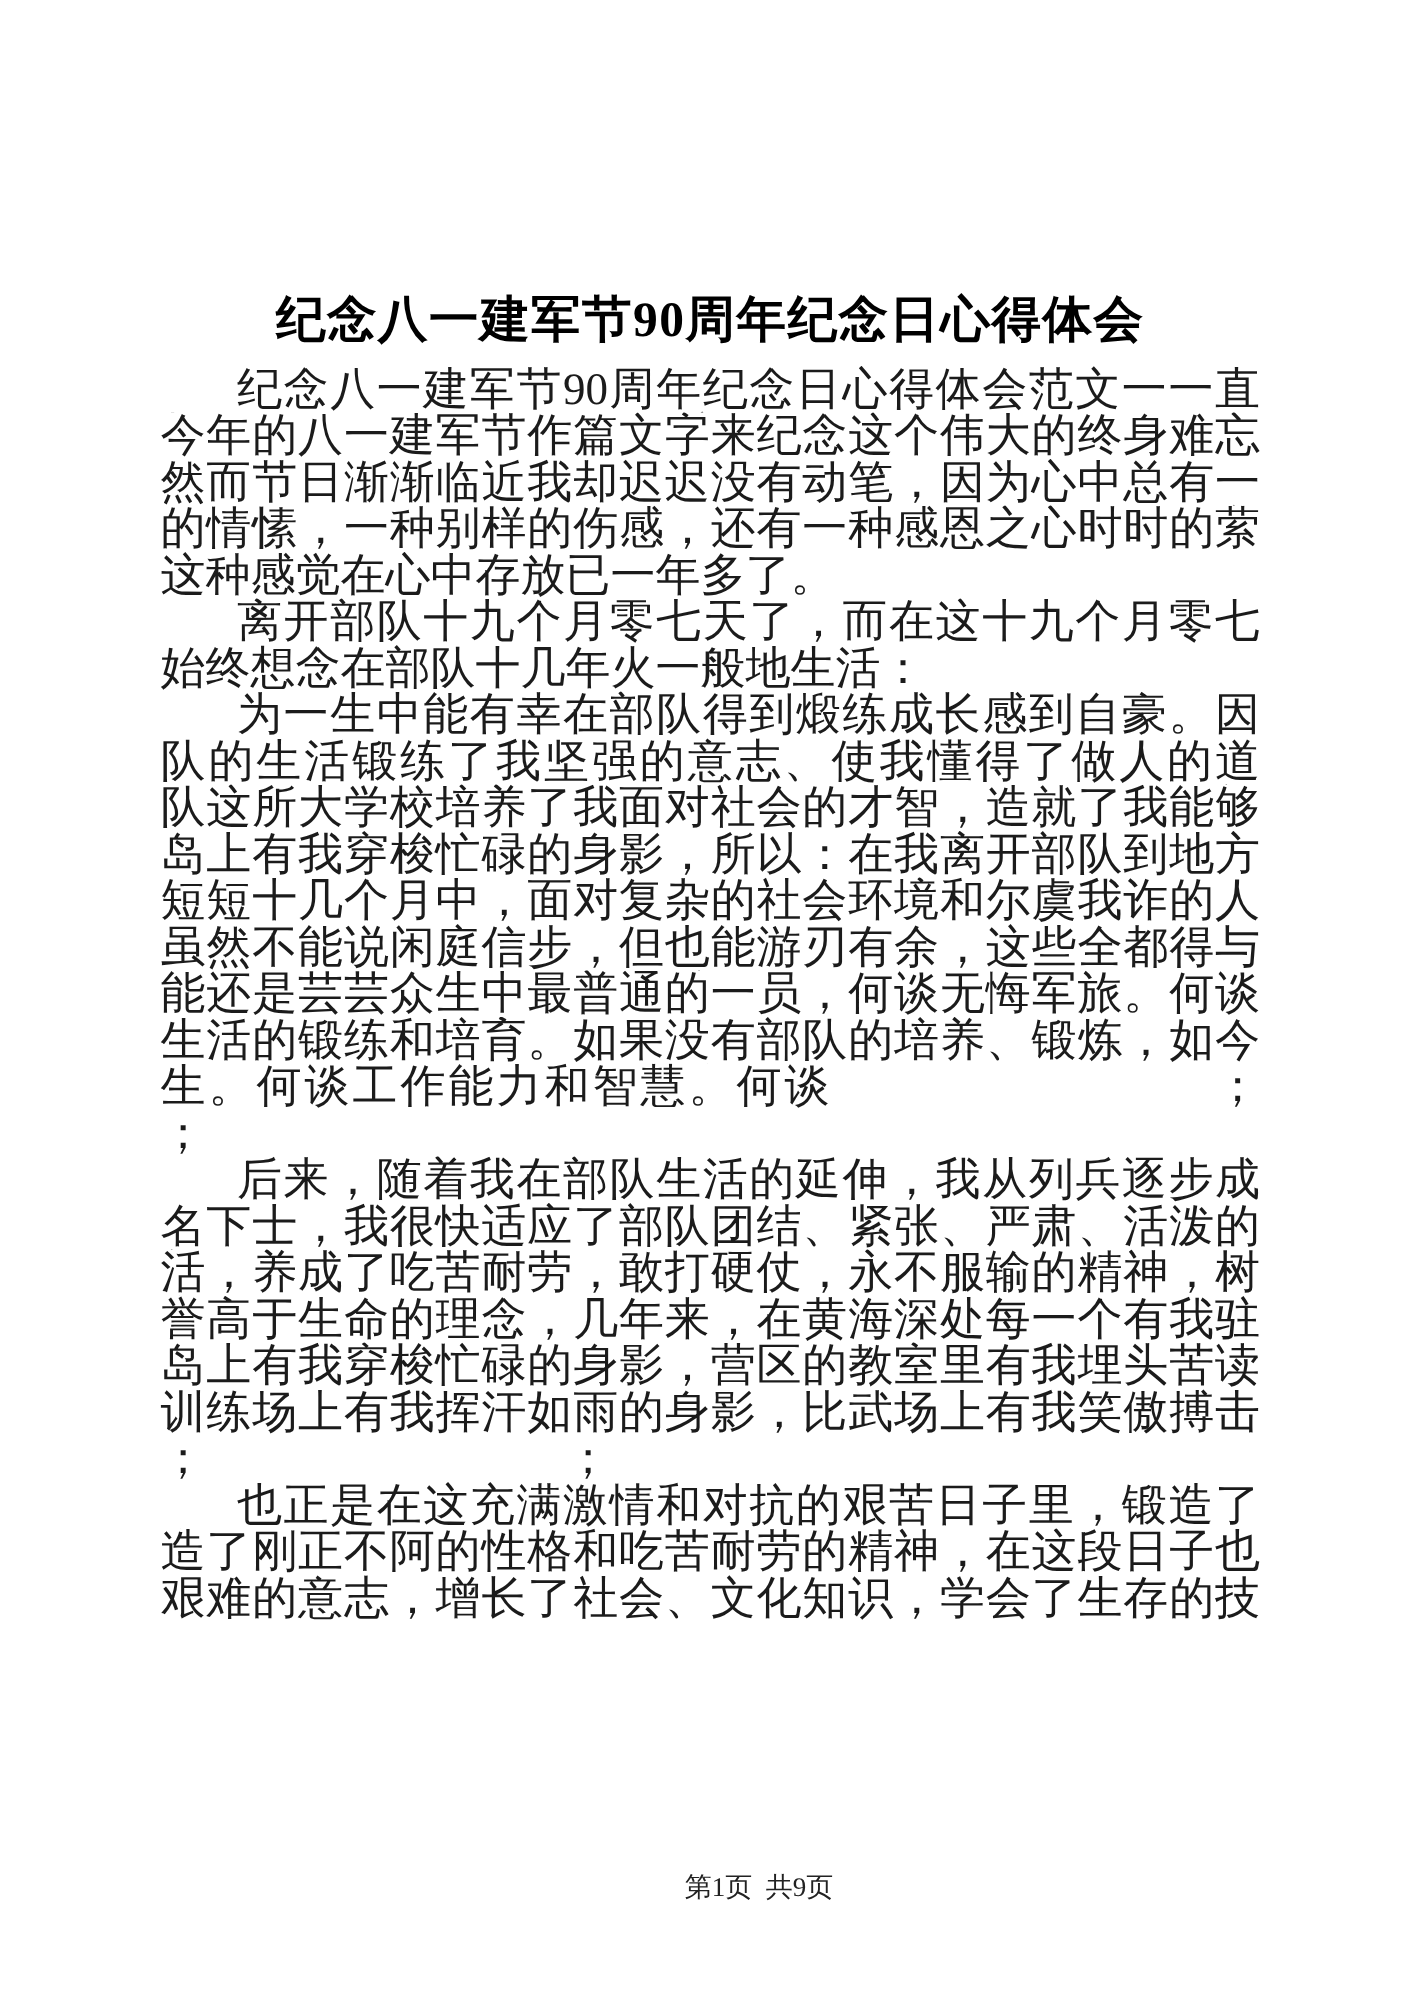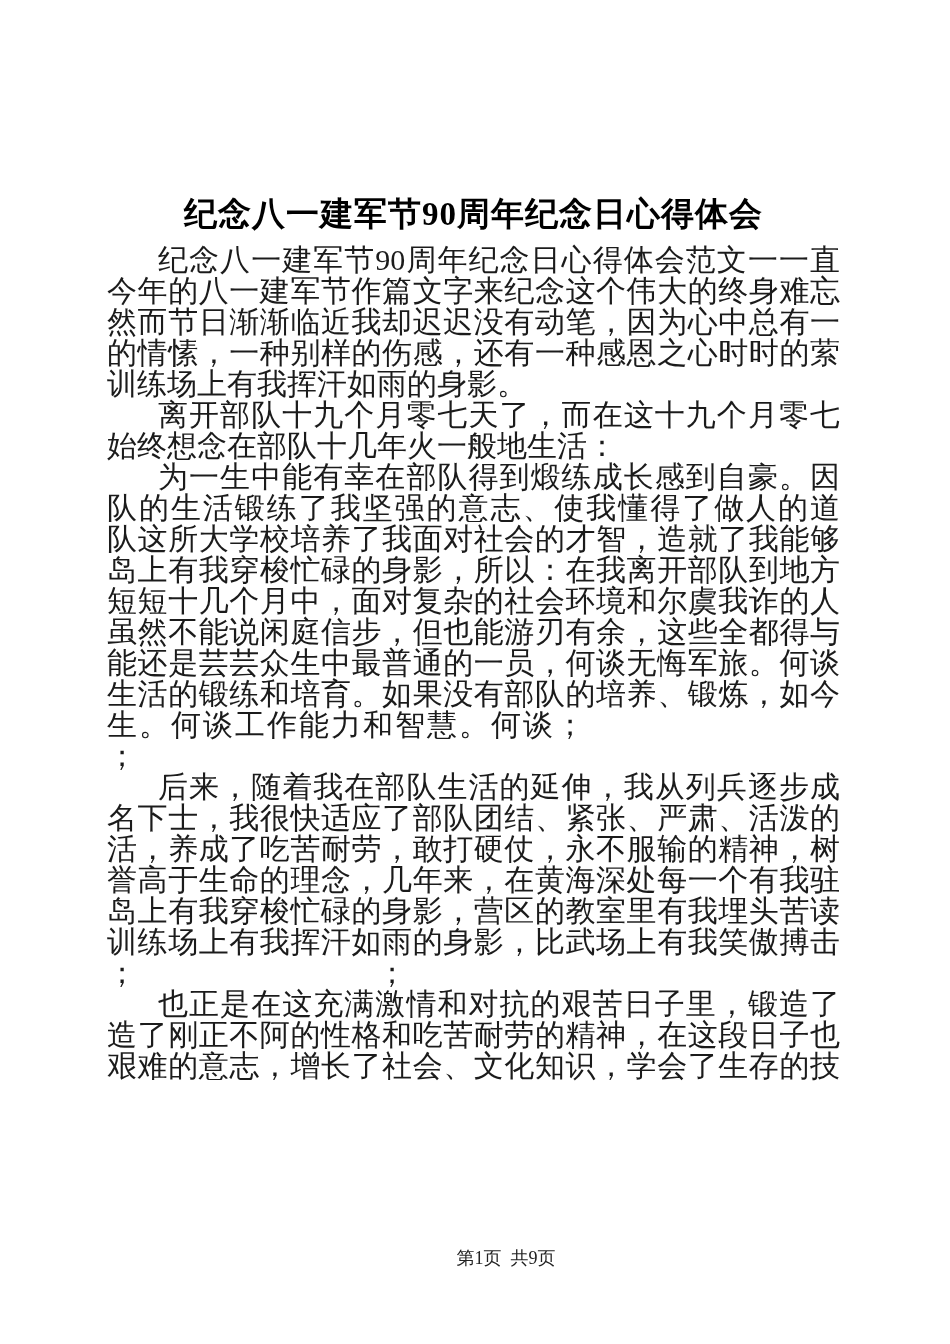--- a/index.html
+++ b/index.html
@@ -34,20 +34,21 @@
     overflow: hidden;
     text-align: justify;
     text-align-last: justify;
     text-justify: inter-ideograph;
   }
   .ln.ind { text-indent: 51px; }
   .ln.end { text-align-last: left; }
   .ln.pre { white-space: pre; }
   .ln.flex {
     display: flex;
+    justify-content: space-between;
     text-align-last: left;
   }
   .ln.flex .sp { letter-spacing: 2px; white-space: nowrap; }
   .page-footer {
     position: absolute;
     top: 1240px;
     left: 0;
     width: 100%;
     padding-left: 62px; 
     text-align: center;
@@ -65,21 +66,21 @@
 
   <h1 class="doc-title">纪念八一建军节90周年纪念日心得体会</h1>
 
   <div class="doc-body">
 
     <div class="para">
       <div class="ln ind">纪念八一建军节90周年纪念日心得体会范文一一直想着在</div>
       <div class="ln">今年的八一建军节作篇文字来纪念这个伟大的终身难忘的节日，</div>
       <div class="ln">然而节日渐渐临近我却迟迟没有动笔，因为心中总有一种无言</div>
       <div class="ln">的情愫，一种别样的伤感，还有一种感恩之心时时的萦绕于胸。</div>
-      <div class="ln end">训练场上有我挥汗如雨的身影。</div>
+      <div class="ln end">这种感觉在心中存放已一年多了。</div>
     </div>
 
     <div class="para">
       <div class="ln ind">离开部队十九个月零七天了，而在这十九个月零七天中我</div>
       <div class="ln end">始终想念在部队十几年火一般地生活：</div>
     </div>
 
     <div class="para">
       <div class="ln ind">为一生中能有幸在部队得到煅练成长感到自豪。因为是部</div>
       <div class="ln">队的生活锻练了我坚强的意志、使我懂得了做人的道理，是部</div>

